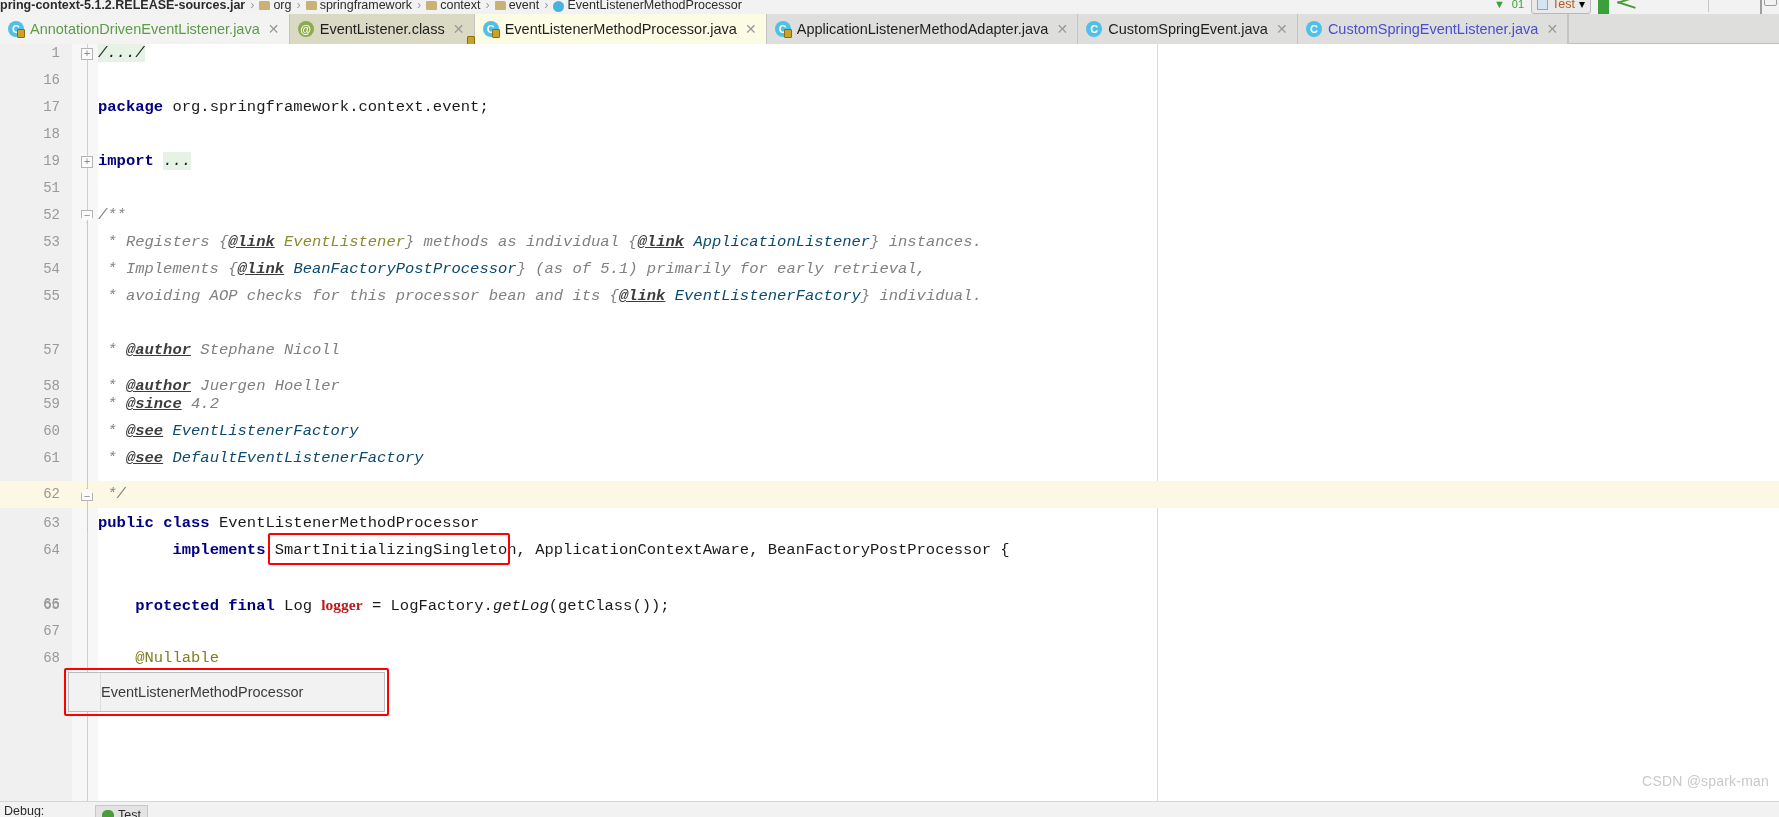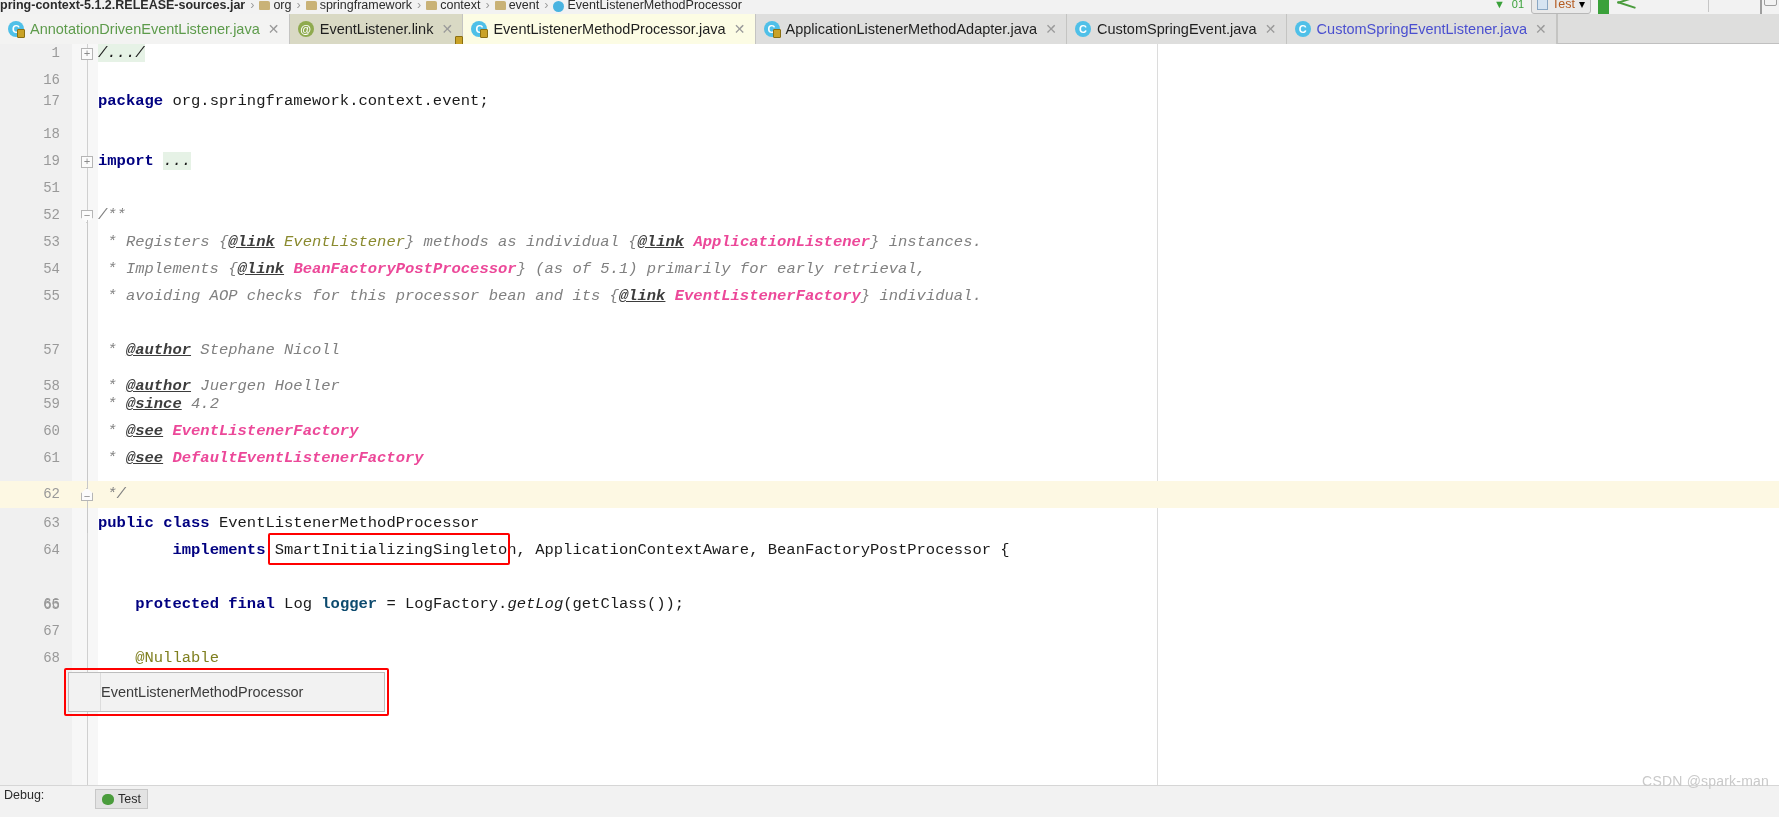--- a/index.html
+++ b/index.html
@@ -138,23 +138,23 @@
     border:1px solid #b5b5b5; background:#fbfbfb; color:#8a8a8a;
     font-family:"Liberation Mono",monospace; font-size:11px; text-align:center;
   }
   .fm-arrow-dn { clip-path:polygon(0 0,100% 0,100% 60%,50% 100%,0 60%); line-height:10px;}
   .fm-arrow-up { clip-path:polygon(50% 0,100% 40%,100% 100%,0 100%,0 40%); line-height:16px;}
   .fbar { position:absolute; left:5.5px; width:1px; background:#c8c8c8; }
 
   
   .kw      { color:#000080; font-weight:bold; }
   .ident   { color:#1b1b1b; }
-  .field   { color:#0c4a6e; font-weight:bold; }
+  .field   { color:#b91c1c; font-weight:bold;font-family:Liberation Serif, serif; }
   .cmt     { color:#808080; font-style:italic; }
-  .cmt-b   { color:#ec4899; font-style:italic; font-weight:bold;margin-top:28px; }
+  .cmt-b   { color:#0c4a6e; font-style:italic; font-weight:normal;margin-top:28px; }
   .cmt-tag { color:#3d3d3d; font-style:italic; font-weight:bold; text-decoration:underline; }
   .cmt-link{ color:#8a8a2e; font-style:italic; }
   .anno    { color:#7f7f1f; }
   .fold    { background:#e6f2e6; color:#1b1b1b; }
   .mth-it  { font-style:italic; }
 
   
   .vline {
     position:absolute; top:0; width:1px; height:100%; background:#dcdcdc;
   }
@@ -174,21 +174,21 @@
   .popup-text {
     margin-left:32px; font-size:14.5px; color:#3c3c3c;
     font-family:"Liberation Sans", sans-serif;
   }
   .popup-divider {
     position:absolute; left:31px; top:0; width:1px; height:100%; background:#dcdcdc;
   }
 
   
   .bottombar {
-    position:absolute; left:0; bottom:0; width:1779px; height:32px;
+    position:absolute; left:0; bottom:0; width:1779px; height:16px;
     background:#f2f2f2; border-top:1px solid #d6d6d6; overflow:hidden;
   }
   .debug-label {
     position:absolute; left:4px; top:2px; font-size:12.5px; color:#2b2b2b;
   }
   .debug-tab {
     position:absolute; left:95px; top:3px; height:20px;
     display:flex; align-items:center; gap:4px;
     padding:0 6px; background:#e3e3e3; border:1px solid #c8c8c8;
     font-size:12.5px; color:#2b2b2b;
@@ -249,21 +249,21 @@
   <div class="tabbar">
 
     <div class="tab t-white">
       <span class="ic-cls ic-lock">C</span>
       <span class="tab-label c-green">AnnotationDrivenEventListener.java</span>
       <span class="tab-close">✕</span>
     </div>
 
     <div class="tab t-olive">
       <span class="ic-ann ic-lock">@</span>
-      <span class="tab-label c-dark">EventListener.link</span>
+      <span class="tab-label c-dark">EventListener.class</span>
       <span class="tab-close">✕</span>
     </div>
 
     <div class="tab t-active">
       <span class="ic-cls ic-lock">C</span>
       <span class="tab-label c-dark">EventListenerMethodProcessor.java</span>
       <span class="tab-close">✕</span>
     </div>
 
     <div class="tab t-grey">
@@ -300,21 +300,21 @@
     <div class="row" style="top:-4px;">
       <span class="lineno">1</span>
       <span class="fm" style="left:81px; top:8px;">+</span>
       <span class="code"><span class="cmt fold">/.../</span></span>
     </div>
 
     <div class="row" style="top:23px;">
       <span class="lineno">16</span>
     </div>
 
-    <div class="row" style="top:44px;">
+    <div class="row" style="top:50px;">
       <span class="lineno">17</span>
       <span class="code"><span class="kw">package</span><span class="ident"> org.springframework.context.event;</span></span>
     </div>
 
     <div class="row" style="top:77px;">
       <span class="lineno">18</span>
     </div>
 
     <div class="row" style="top:104px;">
       <span class="lineno">19</span>

